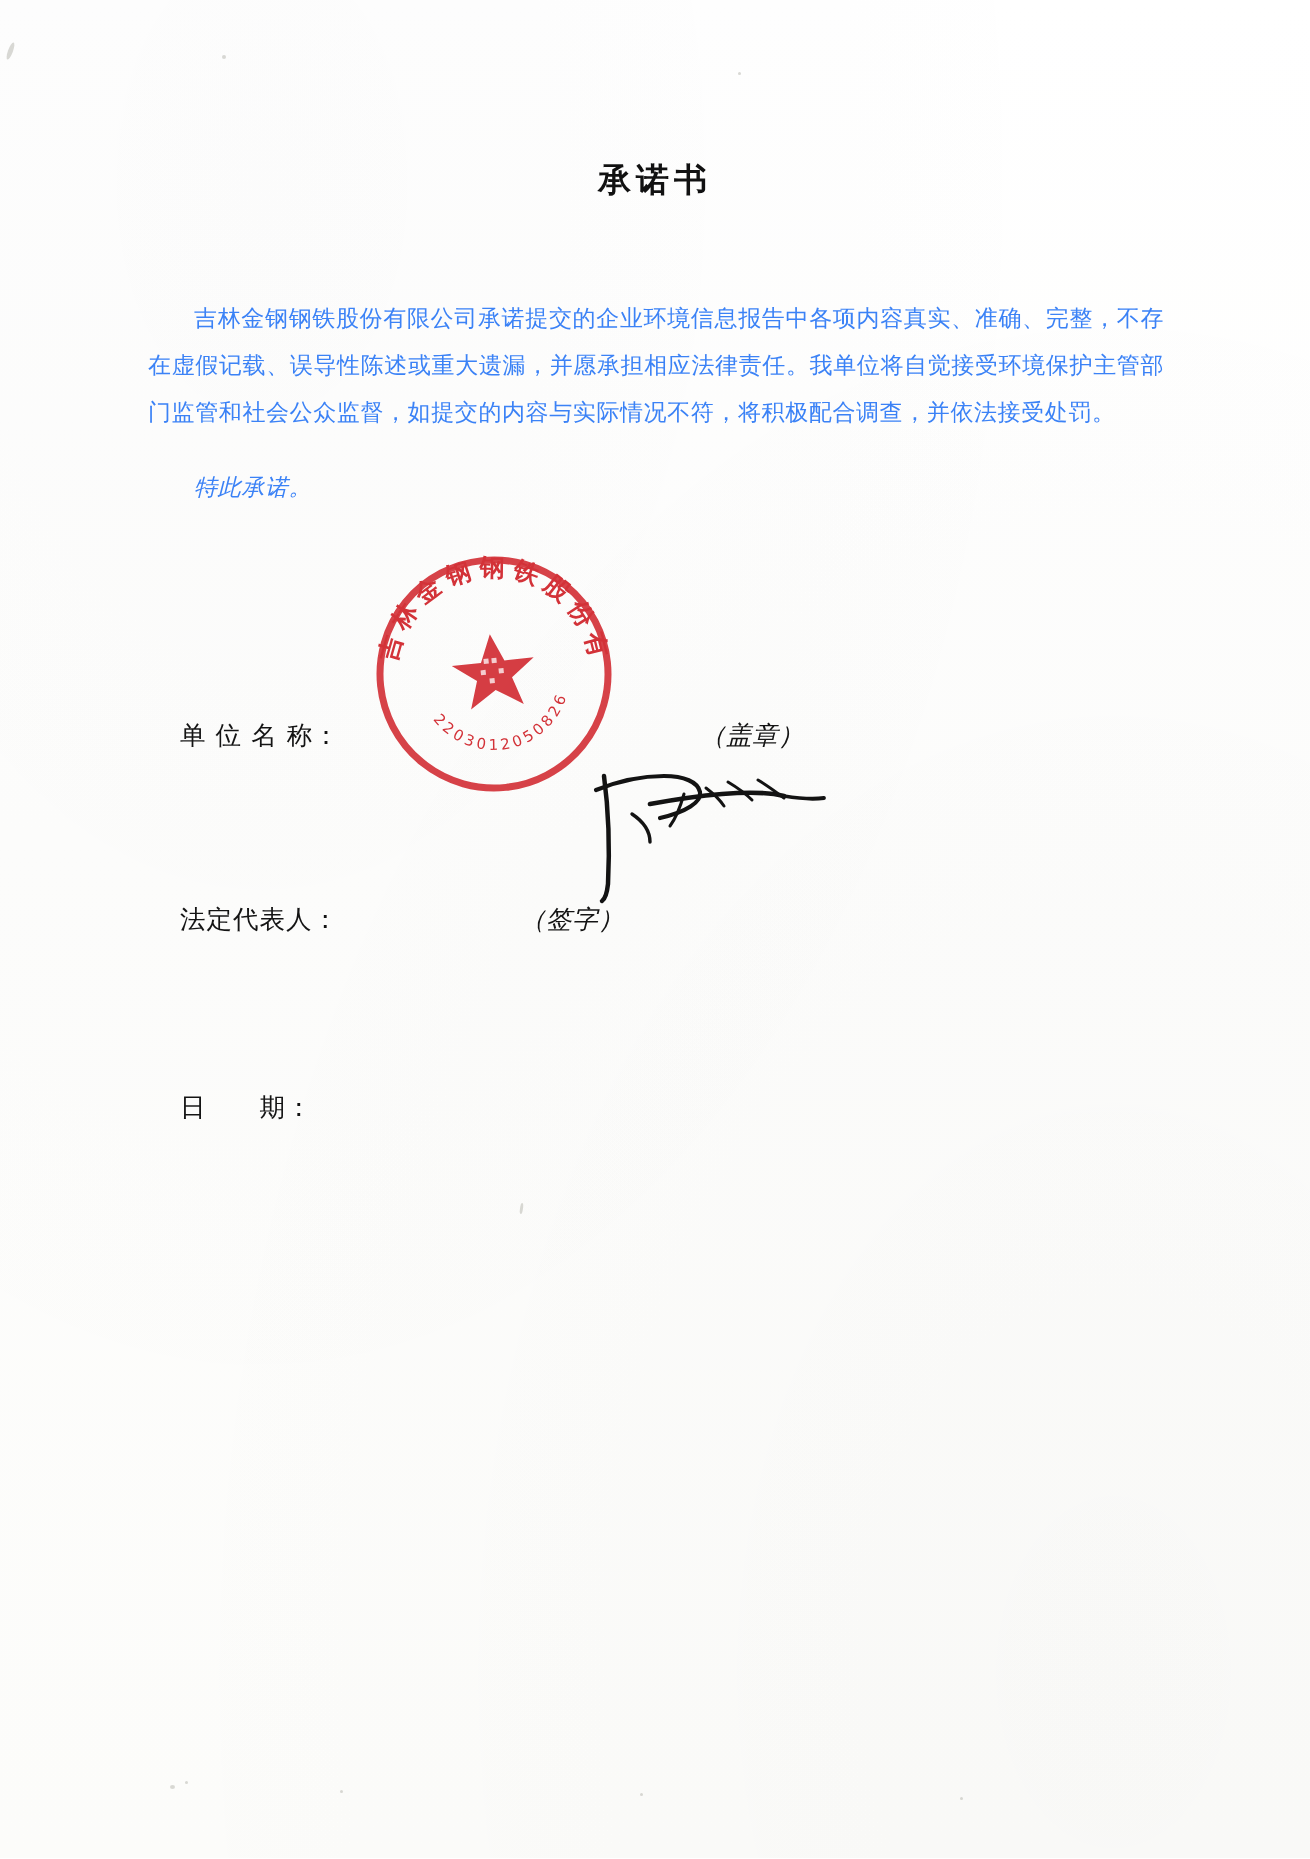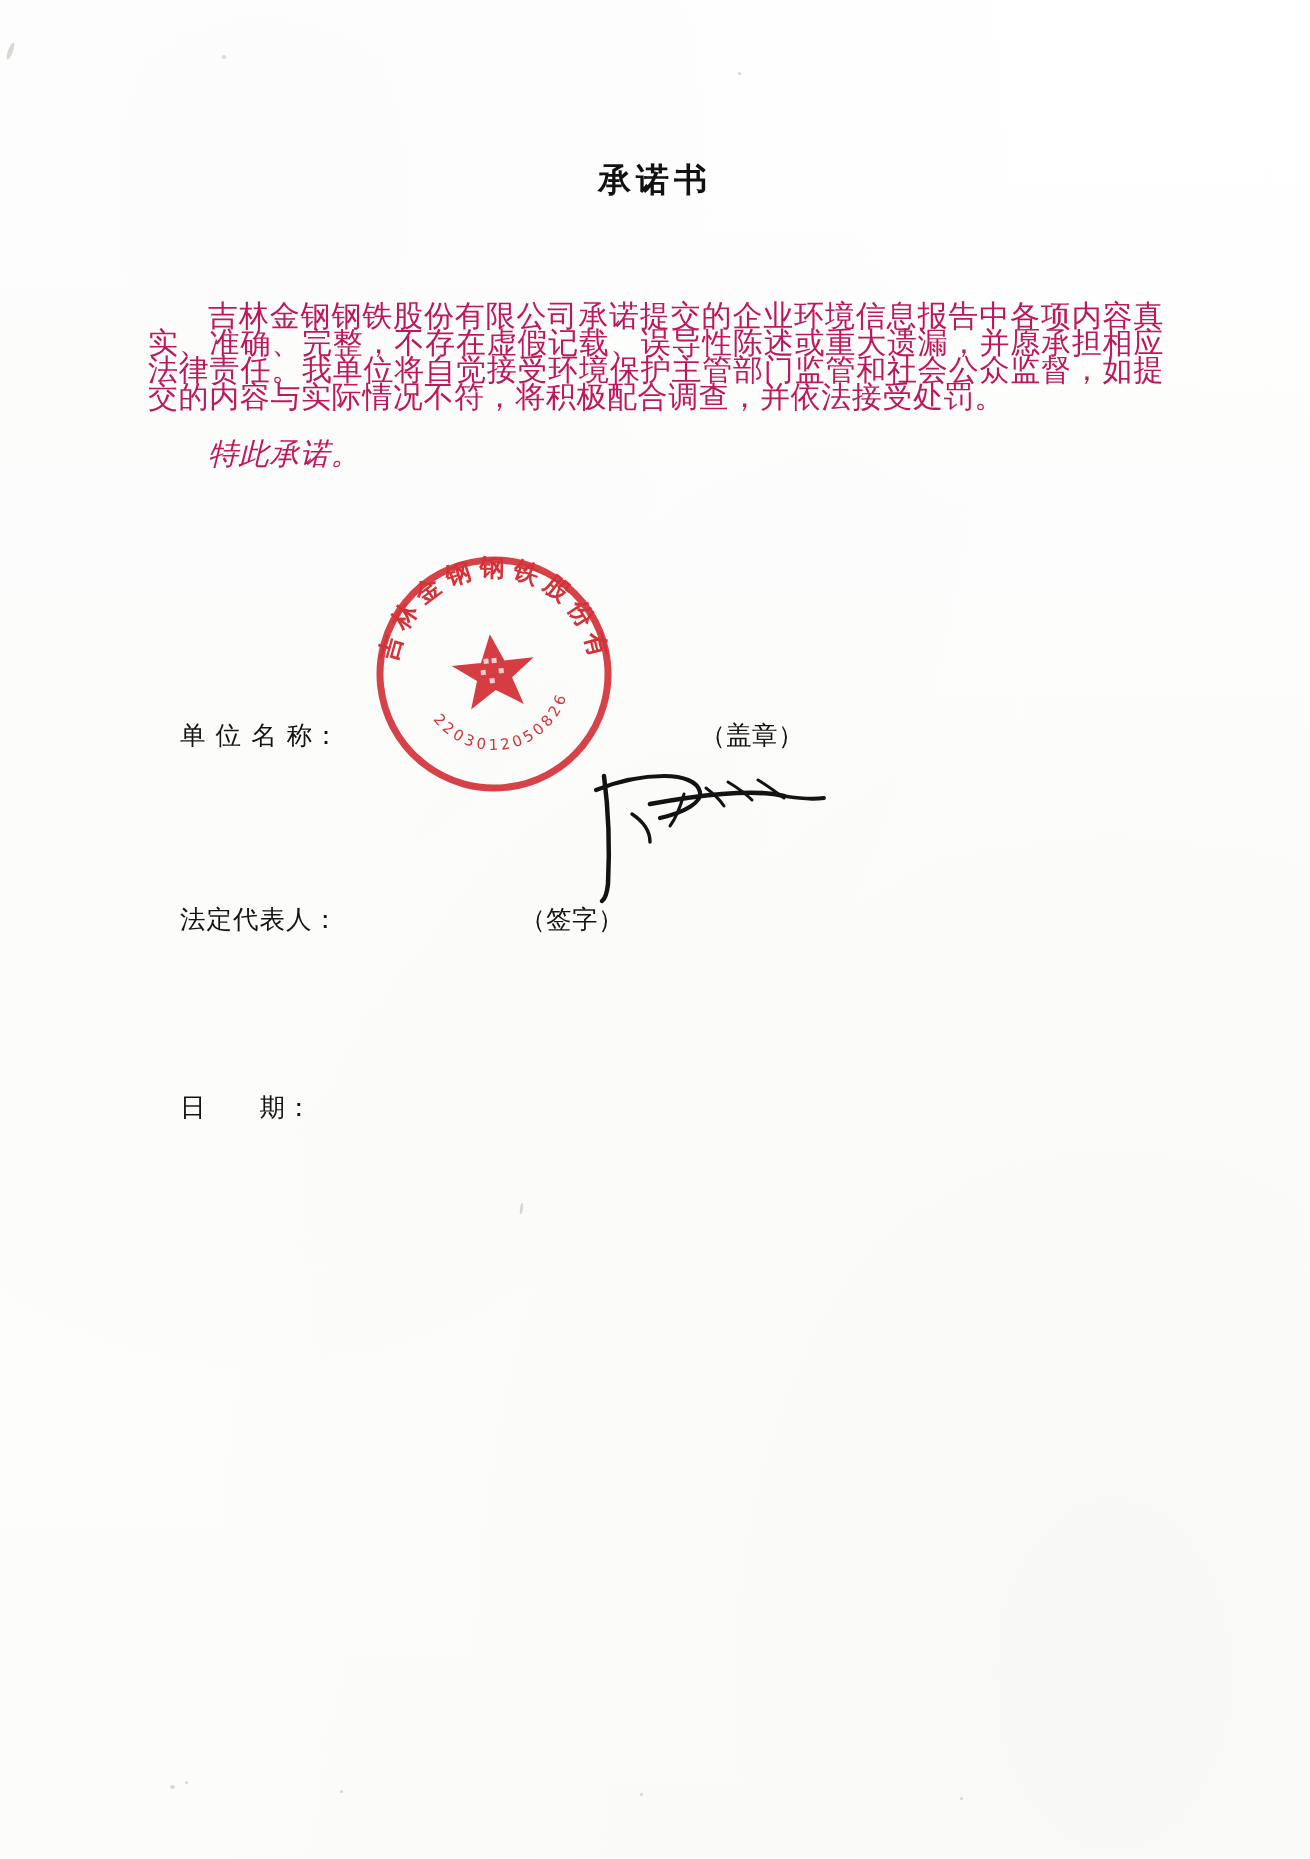--- a/index.html
+++ b/index.html
@@ -49,26 +49,26 @@
     color: #111;
   }
 
   .body-block {
     position: absolute;
     top: 272px;
     left: 148px;
     width: 1016px;
   }
   .para {
-    font-size: 30px;
-    line-height: 27px;
+    font-size: 23px;
+    line-height: 47px;
     letter-spacing: 0.6px;
     text-align: justify;
     text-justify: inter-ideograph;
-    color: #be185d;
+    color: #3b82f6;
   }
   .para.indent {
     text-indent: 2em;
   }
   .para + .para {
     margin-top: 28px;
     font-style: italic;
   }
 
   .fields {
@@ -89,20 +89,21 @@
     top: 18px;
     letter-spacing: 1px;
     white-space: nowrap;
   }
   .field-note {
     position: absolute;
     top: 18px;
     left: 338px;
     letter-spacing: 0.5px;
     white-space: nowrap;
+    font-style: italic;
   }
   .row-company  { top: 0px; }
   .row-legal    { top: 88px; }
   .row-date     { top: 180px; }
 
   
   .seal {
     position: absolute;
     left: 372px;
     top: 552px;

